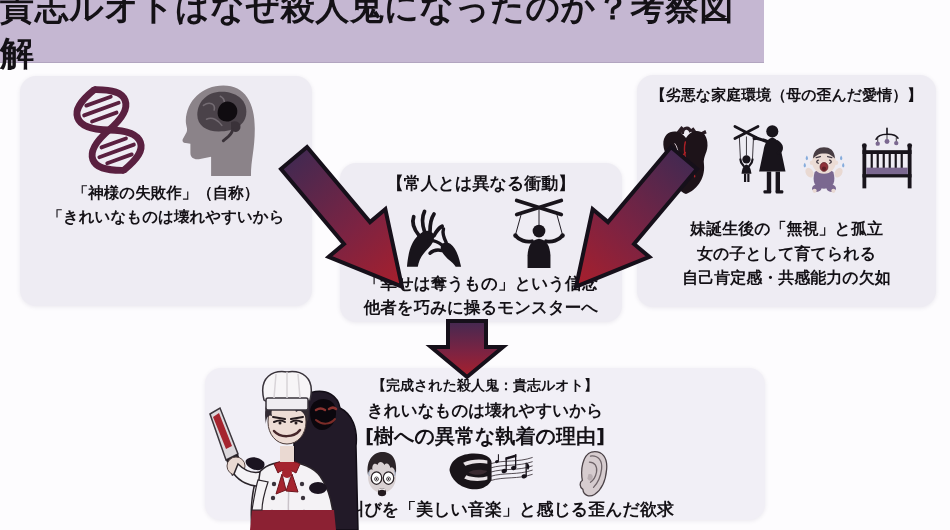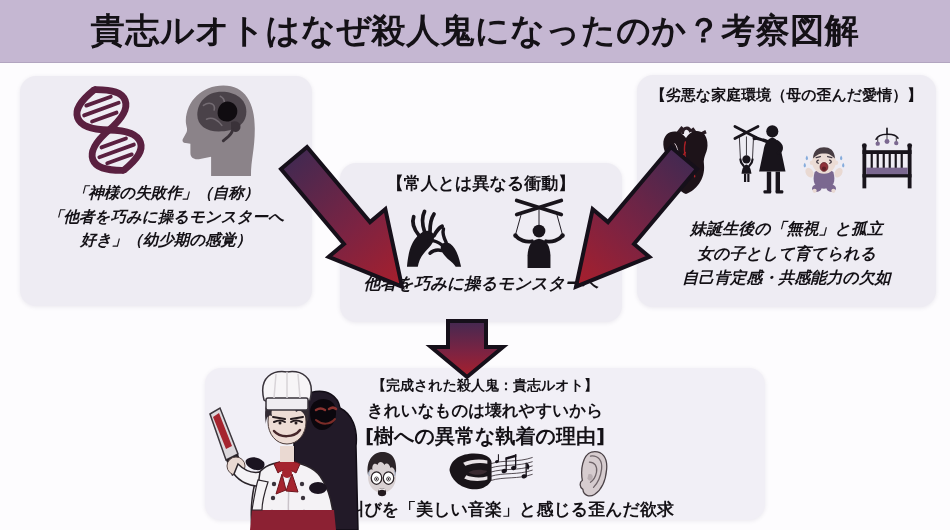--- a/index.html
+++ b/index.html
@@ -3,21 +3,21 @@
 <meta charset="utf-8">
 <style>
   html,body { margin:0; padding:0; background:#ffffff; }
   .page {
     position:relative; width:950px; height:530px; overflow:hidden;
     background:var(--page-bg,#fdfcfe);
     font-family:"DejaVu Sans","Liberation Sans",sans-serif;
     color:var(--text,#141116);
   }
   .band {
-    position:absolute; left:0; top:0; width:950px; height:62px;
+    position:absolute; left:0; top:0; width:764px; height:62px;
     background:var(--band-bg,#c5b7d2);
     display:flex; align-items:center; justify-content:center;
     box-shadow:0 1px 0 #b2a5c0;
   }
   .band h1 { margin:0; font-size:34px; font-weight:900; letter-spacing:.5px; }
   .box {
     position:absolute; background:var(--box-bg,#eeecf3); border-radius:16px;
     text-align:center; font-weight:bold;
     box-shadow:0 1px 4px rgba(70,58,95,.10);
   }
@@ -26,21 +26,21 @@
   .box-mid    { left:340px; top:163px; width:282px; height:159px; }
   .box-bottom { left:205px; top:368px; width:560px; height:152px; background:var(--box-bg-bottom,#f1eff6); }
   .box-title { font-weight:bold; }
   .box-left  .box-title { font-size:17.5px; padding-top:12px; }
   .box-right .box-title { font-size:15px;   padding-top:11px; }
   .box-mid   .box-title { font-size:17px;   padding-top:9px; }
   .icon-row { display:flex; justify-content:center; align-items:flex-start; }
   .box-left .icon-row { margin-top:8px;  height:92px; gap:26px; }
   .box-right .icon-row{ margin-top:12px; height:90px; gap:9px; }
   .box-mid  .icon-row { margin-top:3px;  height:70px; gap:28px; }
-  .box-lines { font-size:15.5px; line-height:23.5px; margin-top:6px;font-style:italic; }
+  .box-lines { font-size:15.5px; line-height:23.5px; margin-top:6px; }
   .box-right .box-lines { font-size:16px;  line-height:24.5px; margin-top:10px; }
   .box-mid   .box-lines { font-size:16.5px; line-height:24px;  margin-top:4px; }
   .result-title   { font-size:14px;   line-height:25px; padding-top:5px; }
   .result-line    { font-size:16.5px; line-height:25px; }
   .result-bracket { font-size:20px; line-height:26px; }
   .result-icons   { display:flex; justify-content:center; align-items:center; gap:38px; height:50px; }
   .result-caption { font-size:17px; line-height:21px; }
   .dna-rot { transform:rotate(-20deg); }
   .arrows, .chef { position:absolute; pointer-events:none; }
   .arrows { left:0; top:0; }
@@ -81,22 +81,21 @@
           <path d="M58,16 C66,20 64,30 58,34"></path>
           <path d="M40,46 C48,42 56,48 60,54"></path>
         </g>
         <path fill="#100c10" d="M62,24 C72,20 82,28 80,38 C78,48 66,52 58,46 C52,41 54,28 62,24 Z"></path>
         <path fill="#3a3239" d="M72,50 C78,46 86,50 84,58 C82,64 74,64 72,58 Z"></path>
         <path fill="none" stroke="#3a3239" stroke-width="4" stroke-linecap="round" d="M74,60 C72,68 66,70 62,74"></path>
       </svg>
     </div>
     <div class="box-lines">
       <div>「神様の失敗作」（自称）</div>
-      <div>「他者を巧みに操るモンスターへ</div>
-      <div>好き」（幼少期の感覚）</div>
+      <div>「きれいなものは壊れやすいから</div>
     </div>
   </section>
 
   <section class="box box-right">
     <div class="box-title">【劣悪な家庭環境（母の歪んだ愛情）】</div>
     <div class="icon-row">
       <svg width="60" height="82" viewBox="0 0 90 110" style="margin-top:2px">
         <g fill="#2a1d24">
           <path d="M38,16 C36,4 52,0 54,12 L50,14 C48,8 42,8 42,16 Z"></path>
           <path d="M30,14 l8,-10 l5,4 l-8,10 z"></path>
@@ -226,20 +225,21 @@
         <path class="silhouette" d="M55,64 C42,66 38,76 37,90 L37,110 L73,110 L73,90 C72,76 68,66 55,64 Z"></path>
         <g class="sil-stroke" stroke-width="6">
             <path d="M44,68 C34,70 24,66 19,60"></path>
             <path d="M66,68 C76,70 86,66 91,60"></path>
           </g>
         <circle class="silhouette" cx="18" cy="59" r="3.5"></circle>
         <circle class="silhouette" cx="92" cy="59" r="3.5"></circle>
       </svg>
     </div>
     <div class="box-lines">
+      <div>「幸せは奪うもの」という信念</div>
       <div>他者を巧みに操るモンスターへ</div>
     </div>
   </section>
 
   <section class="box box-bottom">
     <div class="result-title">【完成された殺人鬼：貴志ルオト】</div>
     <div class="result-line">きれいなものは壊れやすいから</div>
     <div class="result-bracket">[樹への異常な執着の理由]</div>
     <div class="result-icons">
       <svg width="46" height="50" viewBox="0 0 90 100">

